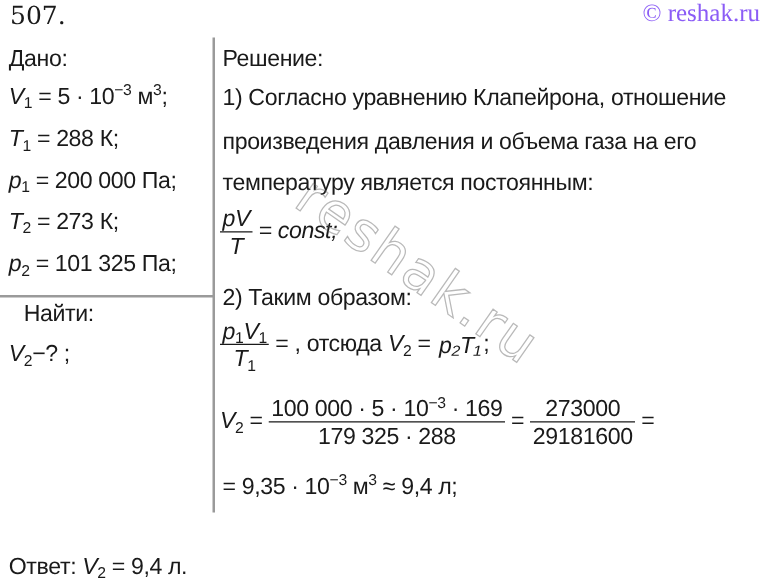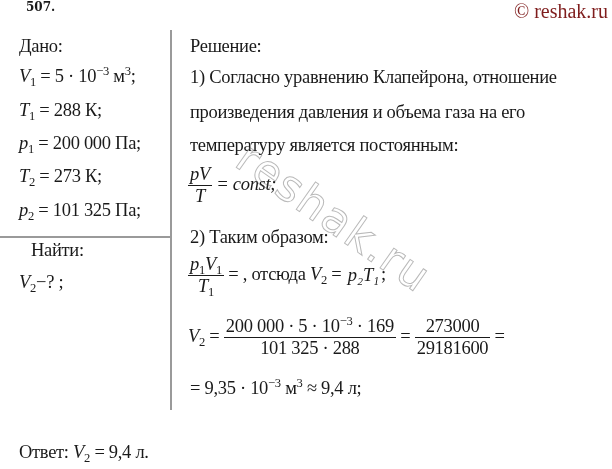--- a/index.html
+++ b/index.html
@@ -2,23 +2,23 @@
 <html><head>
 <meta charset="utf-8">
 <style>
   html, body { margin: 0; padding: 0; background: #ffffff; }
   body {
     width: 612px; height: 469px; position: relative; overflow: hidden;
     font-family: "DejaVu Serif", "Liberation Serif", serif;
     color: #1a1a1a;
   }
   .abs { position: absolute; white-space: nowrap; }
-  .num { font-weight: bold; font-size: 12px; left: 26px; top: 0px; }
-  .wm { right: 4px; top: 0px; font-family: "Liberation Serif", serif; font-size: 20px; color: #7f1d1d; }
-  .txt { font-size: 18.5px; font-family: Liberation Serif, serif; letter-spacing: -0.3px; margin-left: 12px; }
+  .num { font-weight: normal; font-size: 20px; left: 8px; top: 0px; }
+  .wm { right: 4px; top: 0px; font-family: "Liberation Serif", serif; font-size: 20px; color: #8b5cf6; }
+  .txt { font-size: 18.5px; font-family: Liberation Sans, sans-serif; letter-spacing: -0.3px; }
   i.v { font-style: italic; }
   sub { font-size: 0.68em; vertical-align: -0.3em; line-height: 0; }
   sup { font-size: 0.68em; vertical-align: 0.55em; line-height: 0; }
   .vline { position: absolute; left: 170px; top: 30px; width: 2px; height: 380px; background: #9a9a9a; }
   .hline { position: absolute; left: 0; top: 236px; width: 171px; height: 2px; background: #9a9a9a; }
   .frac { display: inline-block; vertical-align: middle; text-align: center; }
   .frac > span { display: block; padding: 0 2px; }
   .frac > .top { border-bottom: 1.5px solid #1a1a1a; line-height: 1.15; }
   .frac > .bot { line-height: 1.15; }
   .stamp {
@@ -75,21 +75,21 @@
   <span class="frac"><span class="top"><i class="v">p</i><sub>1</sub><i class="v">V</i><sub>1</sub></span><span class="bot"><i class="v">T</i><sub>1</sub></span></span>
   =
   <span>, отсюда </span><i class="v">V</i><sub>2</sub>
   =
   <span class="frac"><span class="bot"><i class="v">p₂T₁</i></span></span><span>;</span>
 </div>
 
 <div class="abs txt" style="left:176px;top:316px;">
   <i class="v">V</i><sub>2</sub>
   =
-  <span class="frac"><span class="top"><span>200 000 · 5 · 10</span><sup>−3</sup><span> · 169</span></span><span class="bot">101 325 · 288</span></span>
+  <span class="frac"><span class="top"><span>100 000 · 5 · 10</span><sup>−3</sup><span> · 169</span></span><span class="bot">179 325 · 288</span></span>
   =
   <span class="frac"><span class="top">273000</span><span class="bot">29181600</span></span><span> =</span>
 </div>
 
 <div class="abs txt" style="left:178px;top:378px;">
   <span>= 9,35 · 10</span><sup>−3</sup><span> м</span><sup>3</sup><span> ≈ 9,4 л;</span>
 </div>
 
 <div class="abs txt" style="left:7px;top:442px;">
   <span>Ответ: </span><i class="v">V</i><sub>2</sub><span> = 9,4 л.</span>

